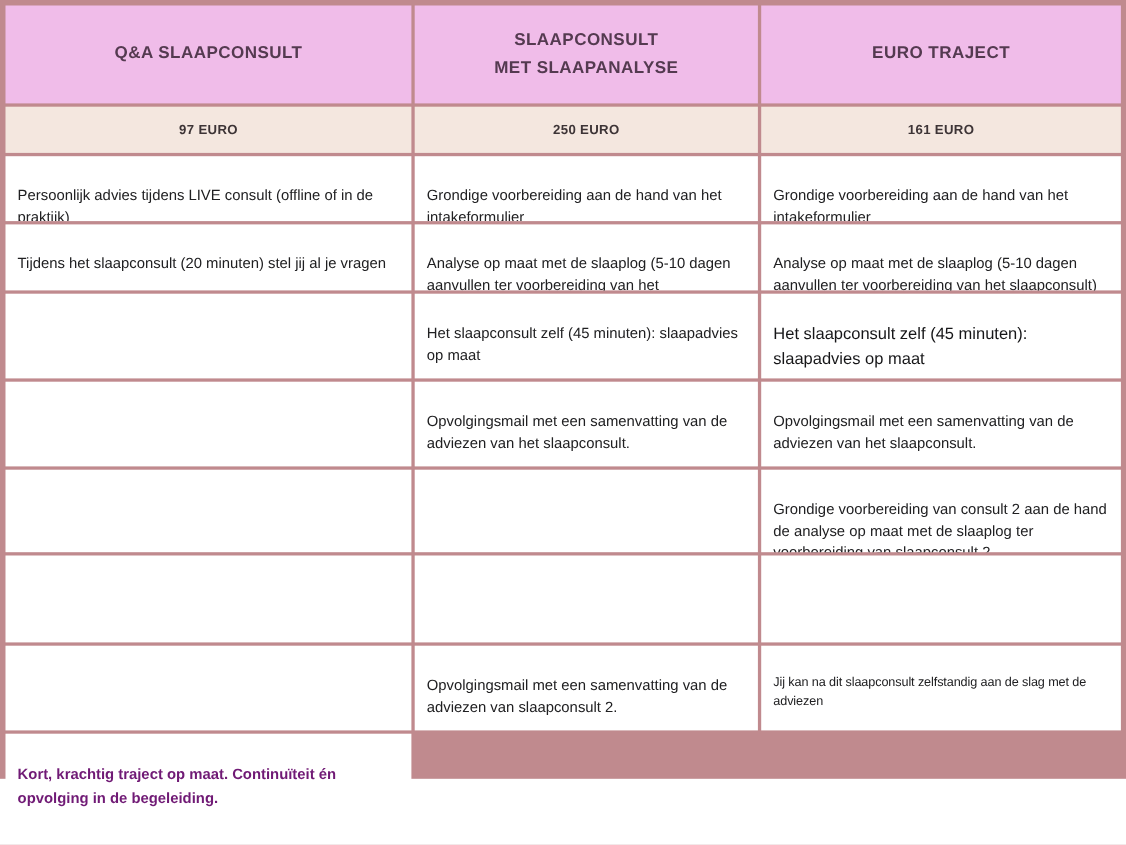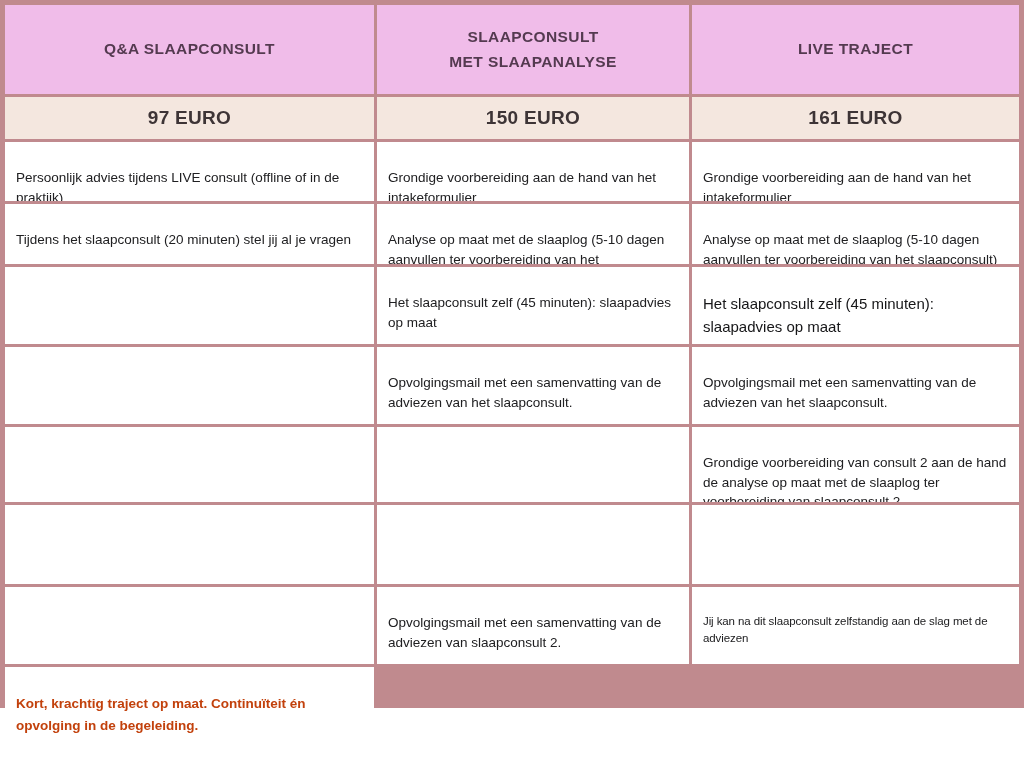--- a/index.html
+++ b/index.html
@@ -30,55 +30,55 @@
     justify-content: center;
     text-align: center;
     line-height: 1.55;
     white-space: pre-line;
   }
 
   .price {
     background: #f4e7df;
     color: #3d3436;
     font-weight: bold;
-    font-size: 19px;
+    font-size: 12px;
     letter-spacing: 0.3px;
     display: flex;
     align-items: center;
     justify-content: center;
     text-align: center;
   }
 
   .body {
     background: #ffffff;
     color: #202022;
     font-size: 13.5px;
     line-height: 1.45;
     padding: 26px 12px 8px 11px;
   }
 
   
   .body.lg   { font-size: 15px; line-height: 1.5; color: #161618; }
   
   .body.sm      { font-size: 11.5px; line-height: 1.5; letter-spacing: -0.1px; }
   .body.narrow  { font-size: 16px; line-height: 1.55; letter-spacing: -0.3px; color: #1b1b1d; }
-  .body.boldcell{ font-size: 13.5px; font-weight: bold; line-height: 1.6; color: #c2410c; }
+  .body.boldcell{ font-size: 13.5px; font-weight: bold; line-height: 1.6; color: #701a75; }
 </style>
 </head>
 <body>
 
 <div class="pricing-table">
 
   <div class="cell header">Q&amp;A SLAAPCONSULT</div>
   <div class="cell header">SLAAPCONSULT
 MET SLAAPANALYSE</div>
-  <div class="cell header">LIVE TRAJECT</div>
+  <div class="cell header">EURO TRAJECT</div>
 
   <div class="cell price">97 EURO</div>
-  <div class="cell price">150 EURO</div>
+  <div class="cell price">250 EURO</div>
   <div class="cell price">161 EURO</div>
 
   <div class="cell body">Persoonlijk advies tijdens LIVE consult (offline of in de praktijk)</div>
   <div class="cell body">Grondige voorbereiding aan de hand van het intakeformulier</div>
   <div class="cell body">Grondige voorbereiding aan de hand van het intakeformulier</div>
 
   <div class="cell body">Tijdens het slaapconsult (20 minuten) stel jij al je vragen</div>
   <div class="cell body">Analyse op maat met de slaaplog (5-10 dagen aanvullen ter voorbereiding van het slaapconsult)</div>
   <div class="cell body">Analyse op maat met de slaaplog (5-10 dagen aanvullen ter voorbereiding van het slaapconsult)</div>
 

